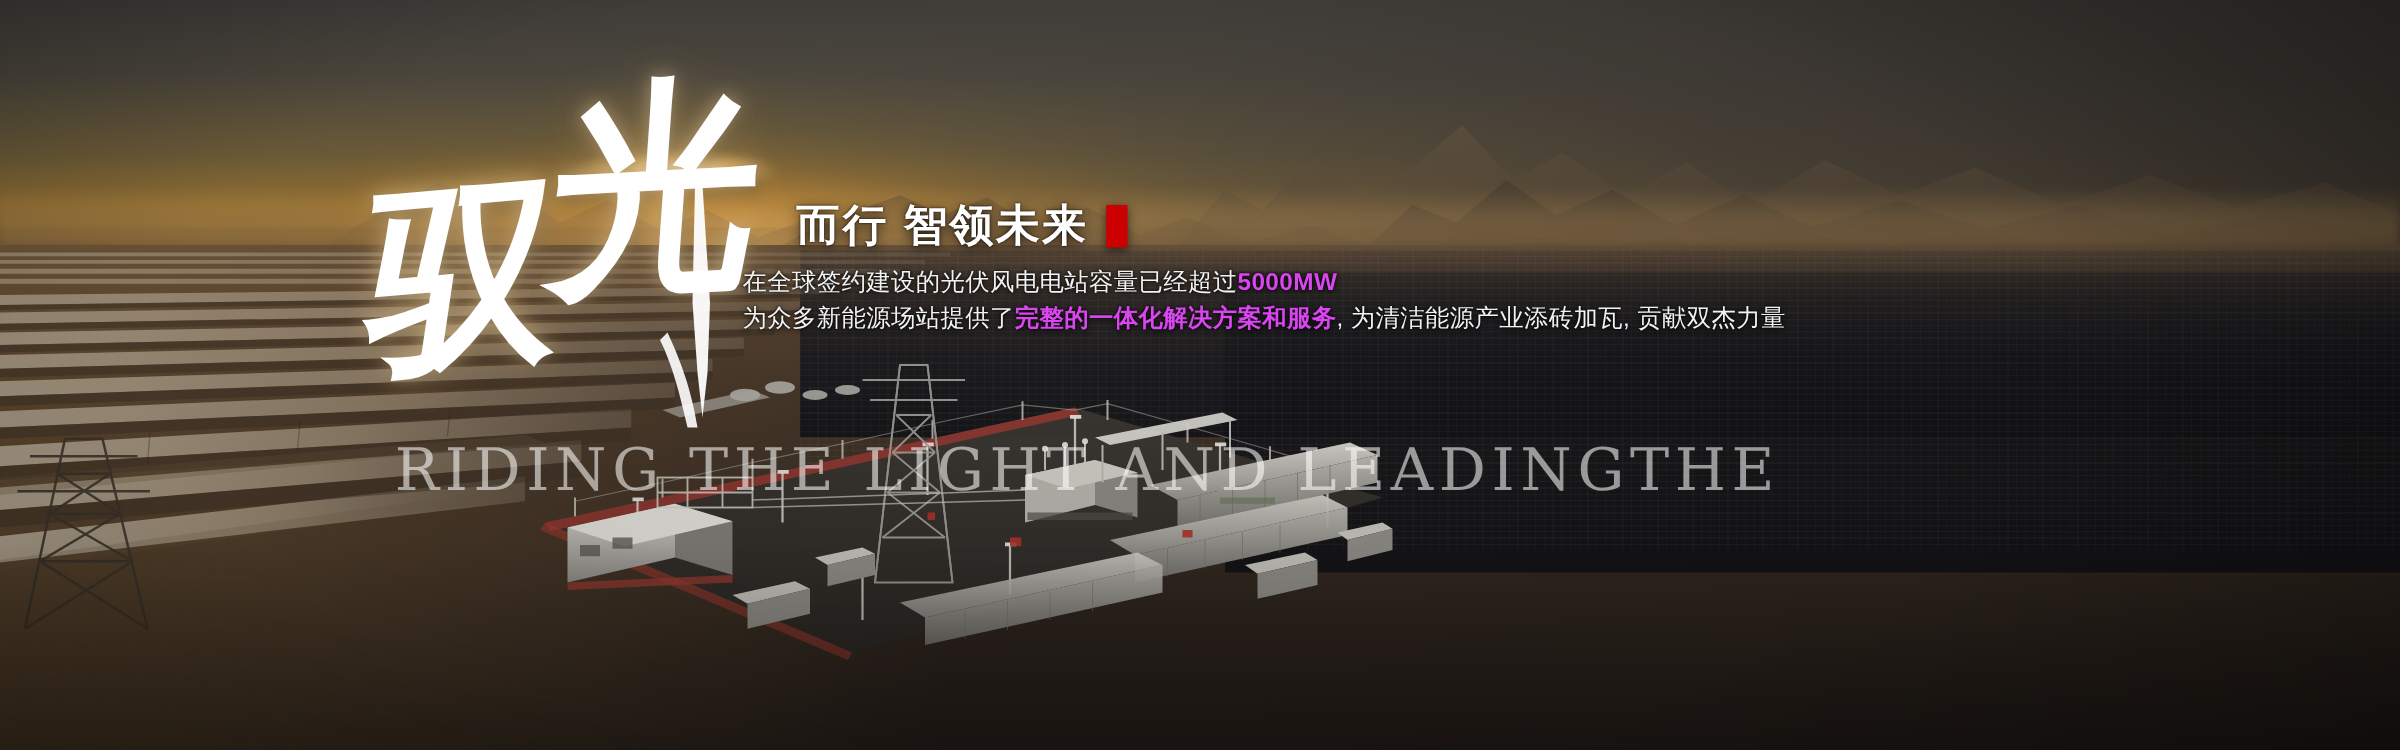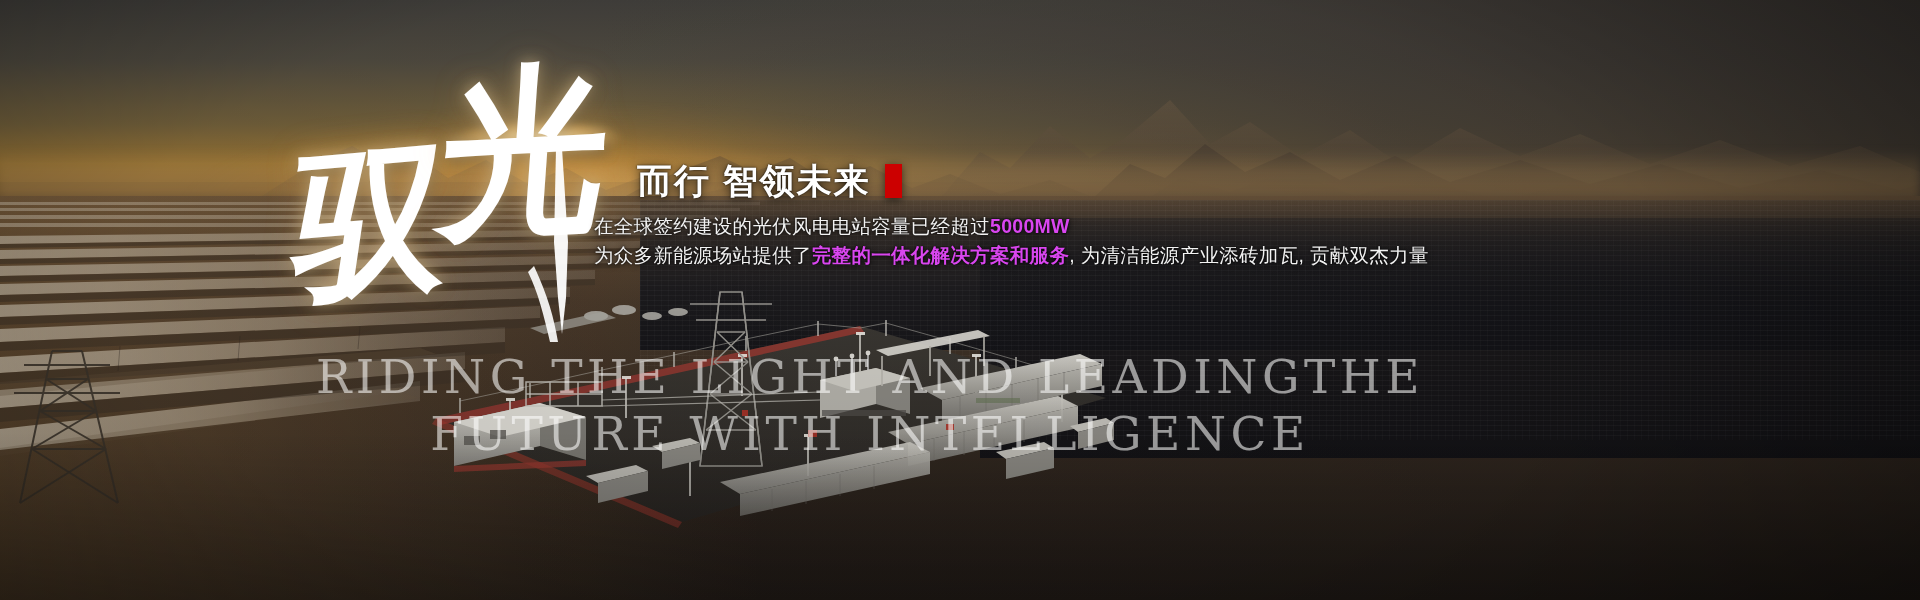--- a/index.html
+++ b/index.html
@@ -539,16 +539,15 @@
     </div>
 
     <div class="sub-line">
       <span>为众多新能源场站提供了</span><b>完整的一体化解决方案和服务</b><span>, 为清洁能源产业添砖加瓦, 贡献双杰力量</span>
     </div>
 
   </div>
 
   <div class="bigtype">
     <div class="bigtype-line">RIDING THE LIGHT AND LEADINGTHE</div>
-    <div class="bigtype-line">FUTURE WITH INTELLIGENCE</div>
   </div>
 
 </div>
 
 </body></html>

